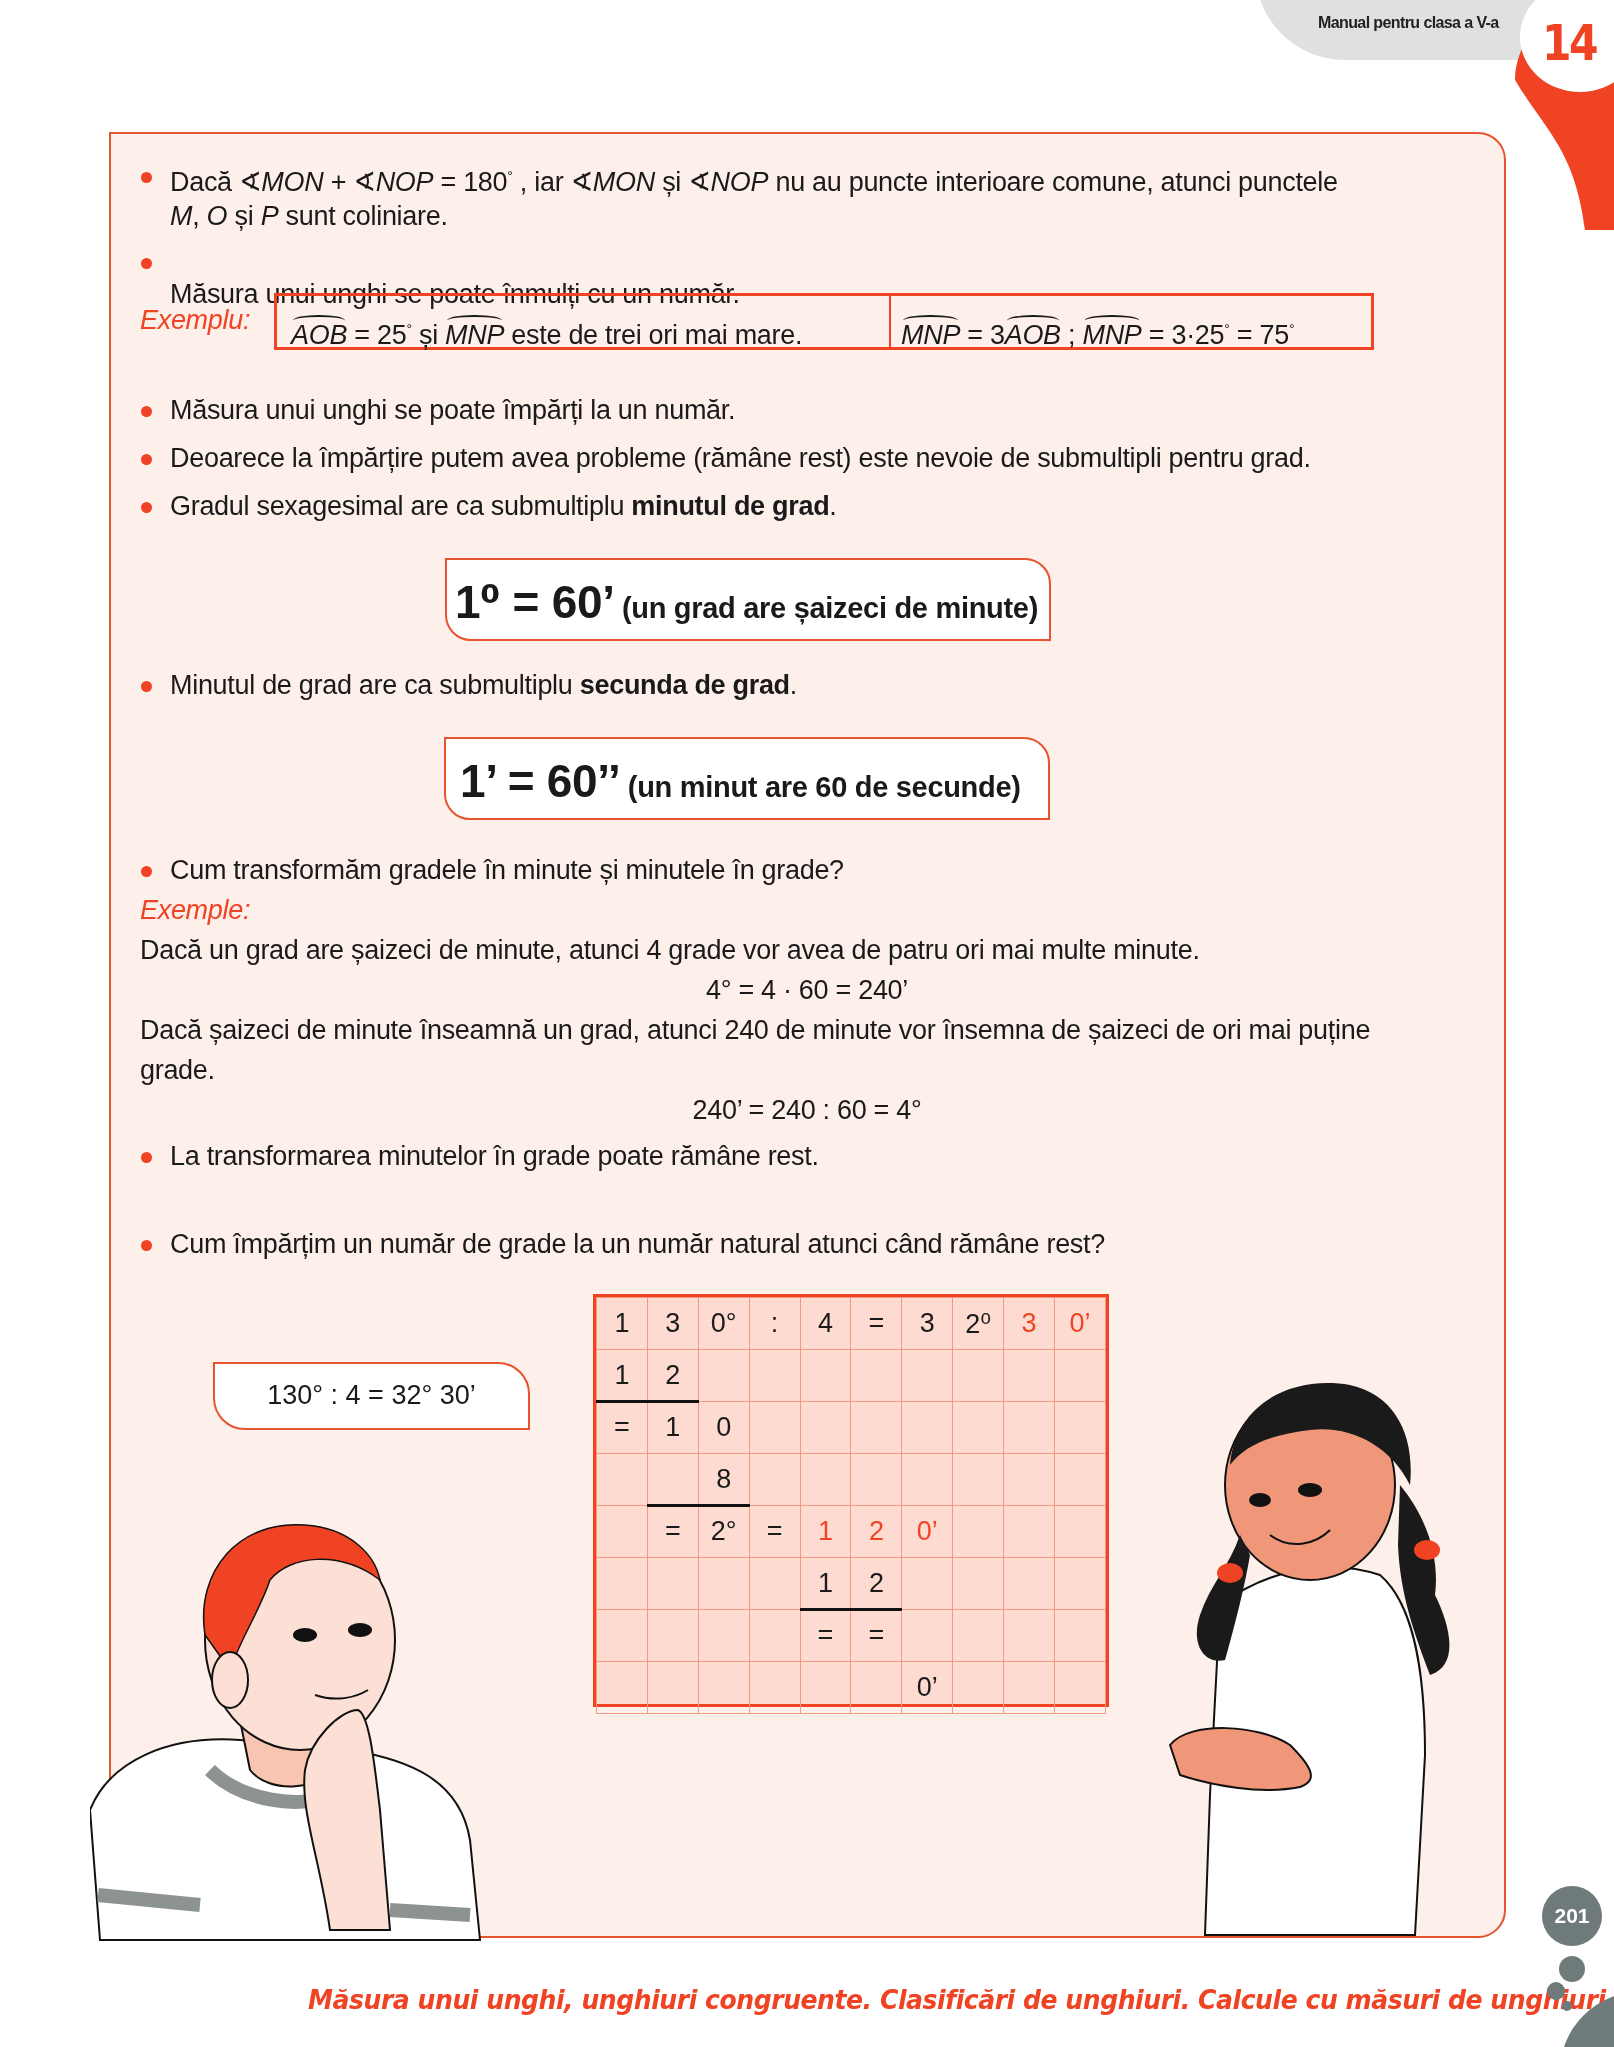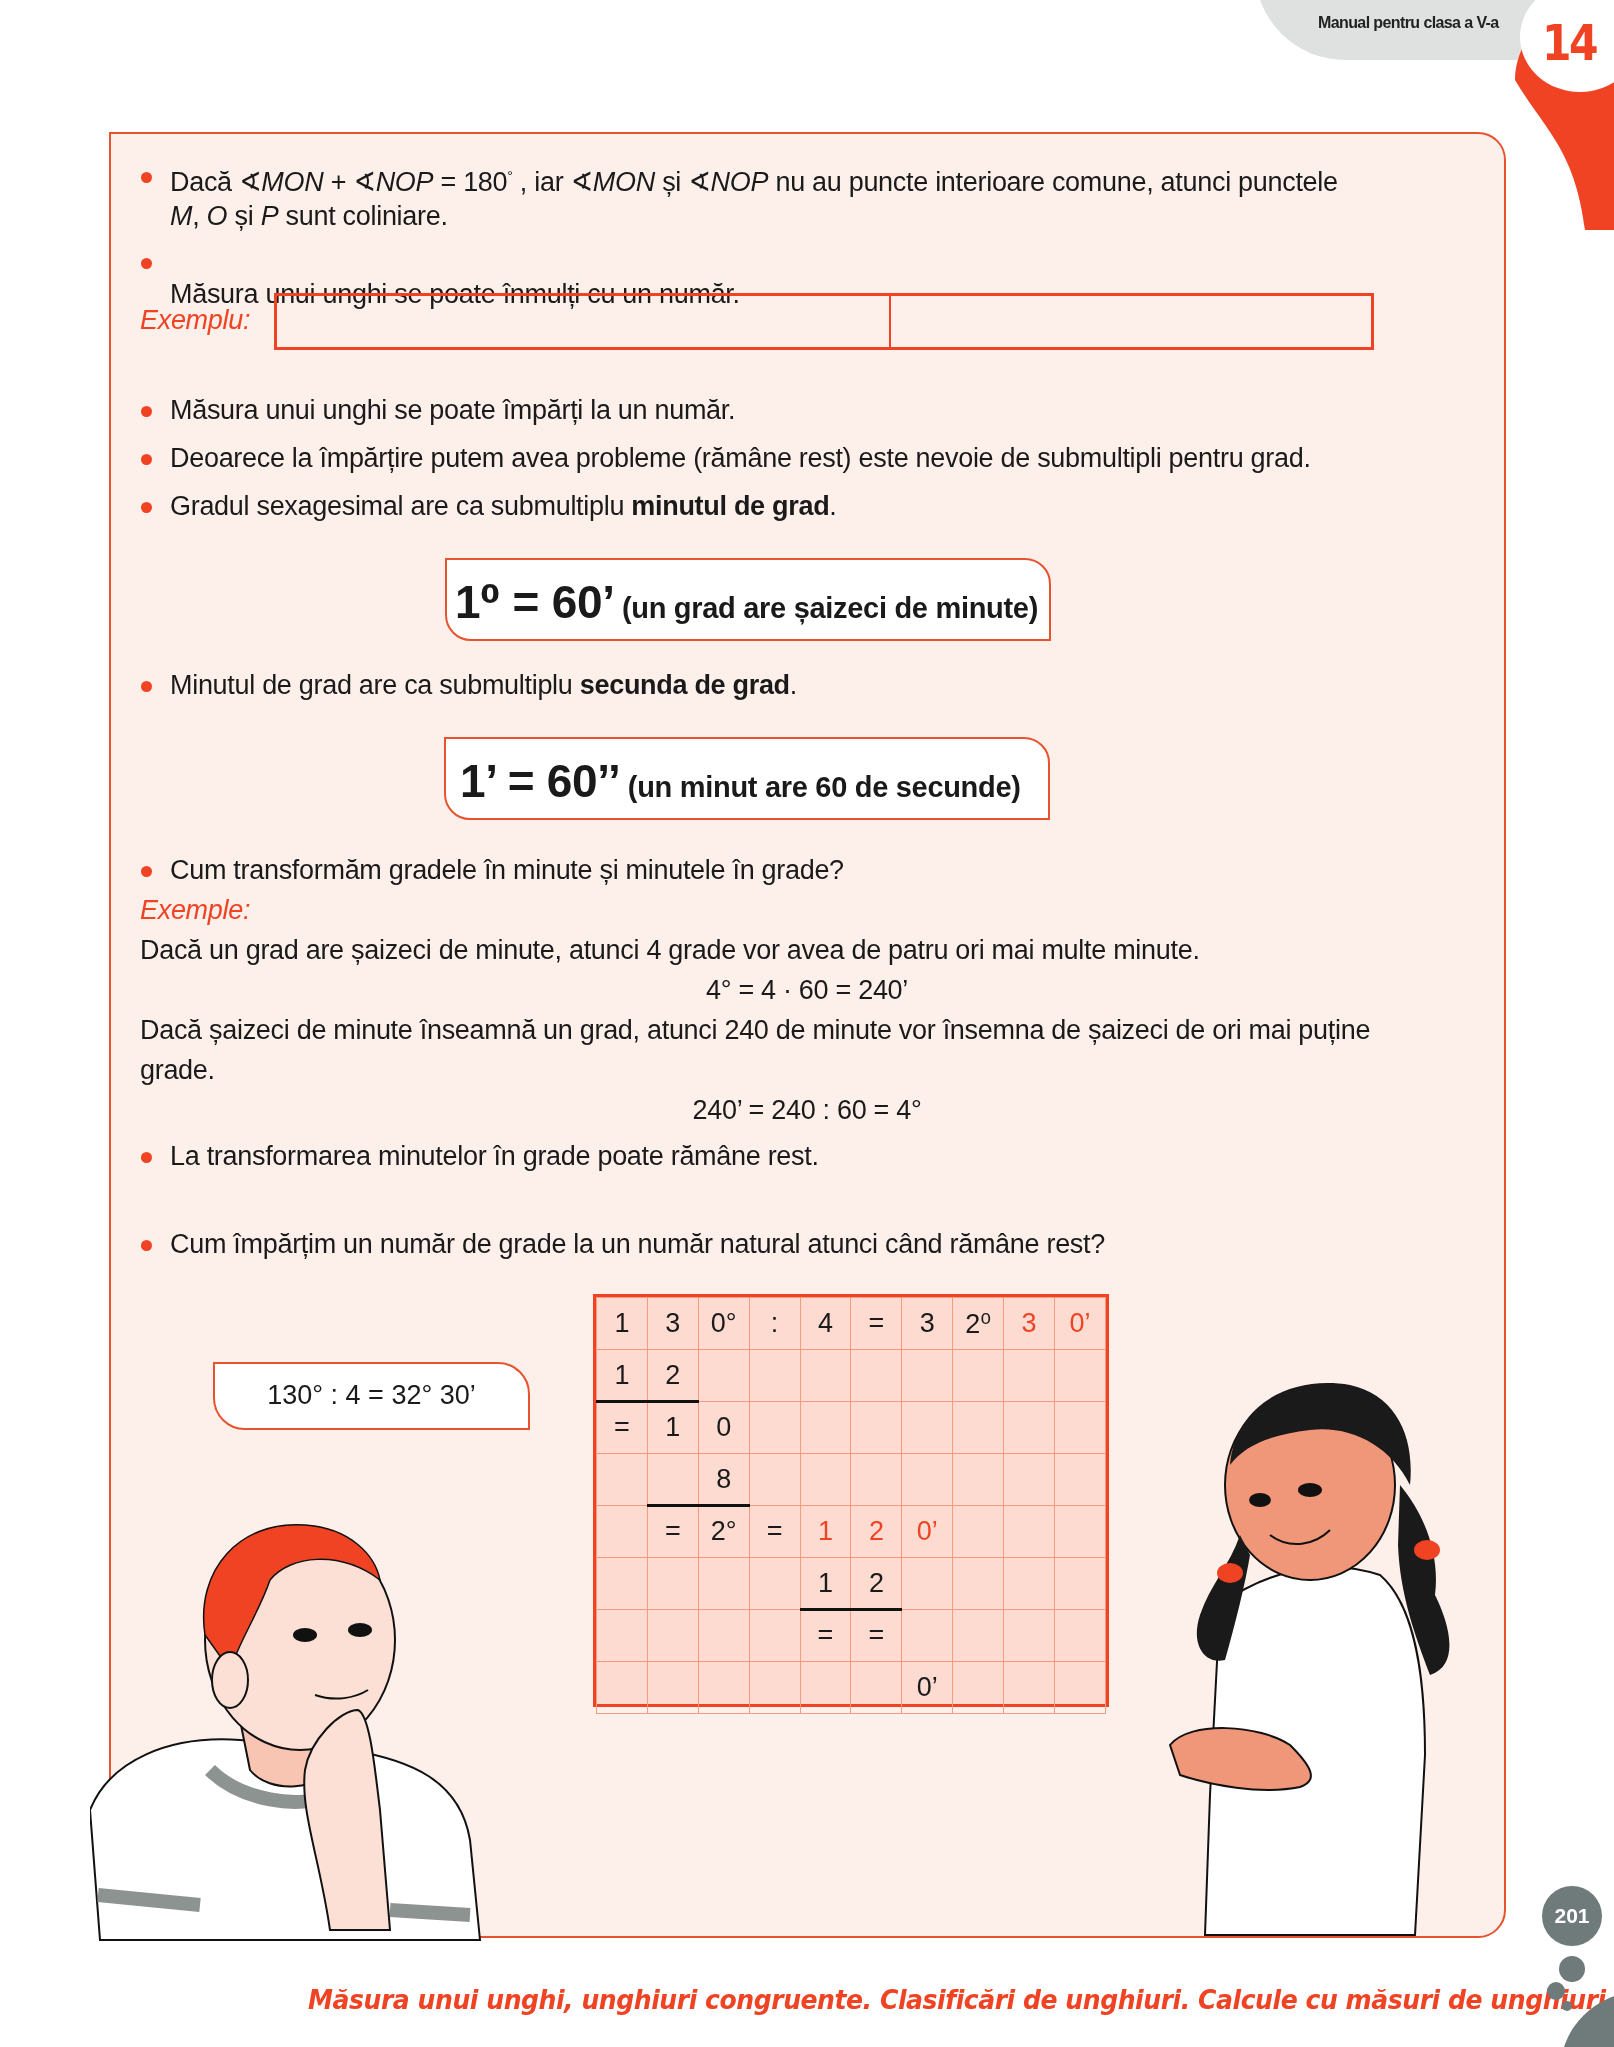--- a/index.html
+++ b/index.html
@@ -57,20 +57,26 @@
 <div class="txt" style="left:170px;top:200px;text-align:center;">
   <span class="it">M</span><span>, </span><span class="it">O</span><span> și </span><span class="it">P</span><span> sunt coliniare.</span>
 </div>
 
 <div class="bullet" style="left:141px;top:258px;"></div>
 <div class="txt" style="left:170px;top:246px;margin-top:32px;">Măsura unui unghi se poate înmulți cu un număr.</div>
 
 <div class="txt it red" style="left:140px;top:287px;margin-top:17px;">Exemplu:</div>
 <div class="ex-box">
   <div class="ex-div"></div>
+  <div class="txt" style="left:14px;top:17px;">
+    <span class="it arc">AOB</span><span> = 25</span><sup style="font-size:14px">°</sup><span> și  </span><span class="it arc">MNP</span><span>  este de trei ori mai mare.</span>
+  </div>
+  <div class="txt" style="left:624px;top:17px;">
+    <span class="it arc">MNP</span><span> = 3</span><span class="it arc">AOB</span><span> ;  </span><span class="it arc">MNP</span><span> = 3·25</span><sup style="font-size:14px">°</sup><span> = 75</span><sup style="font-size:14px">°</sup>
+  </div>
 </div>
 
 <div class="bullet" style="left:141px;top:406px;"></div>
 <div class="txt" style="left:170px;top:394px;">Măsura unui unghi se poate împărți la un număr.</div>
 <div class="bullet" style="left:141px;top:454px;"></div>
 <div class="txt" style="left:170px;top:442px;">Deoarece la împărțire putem avea probleme (rămâne rest) este nevoie de submultipli pentru grad.</div>
 <div class="bullet" style="left:141px;top:502px;"></div>
 <div class="txt" style="left:170px;top:490px;">
   <span>Gradul sexagesimal are ca submultiplu </span><span class="b">minutul de grad</span><span>.</span>
 </div>

